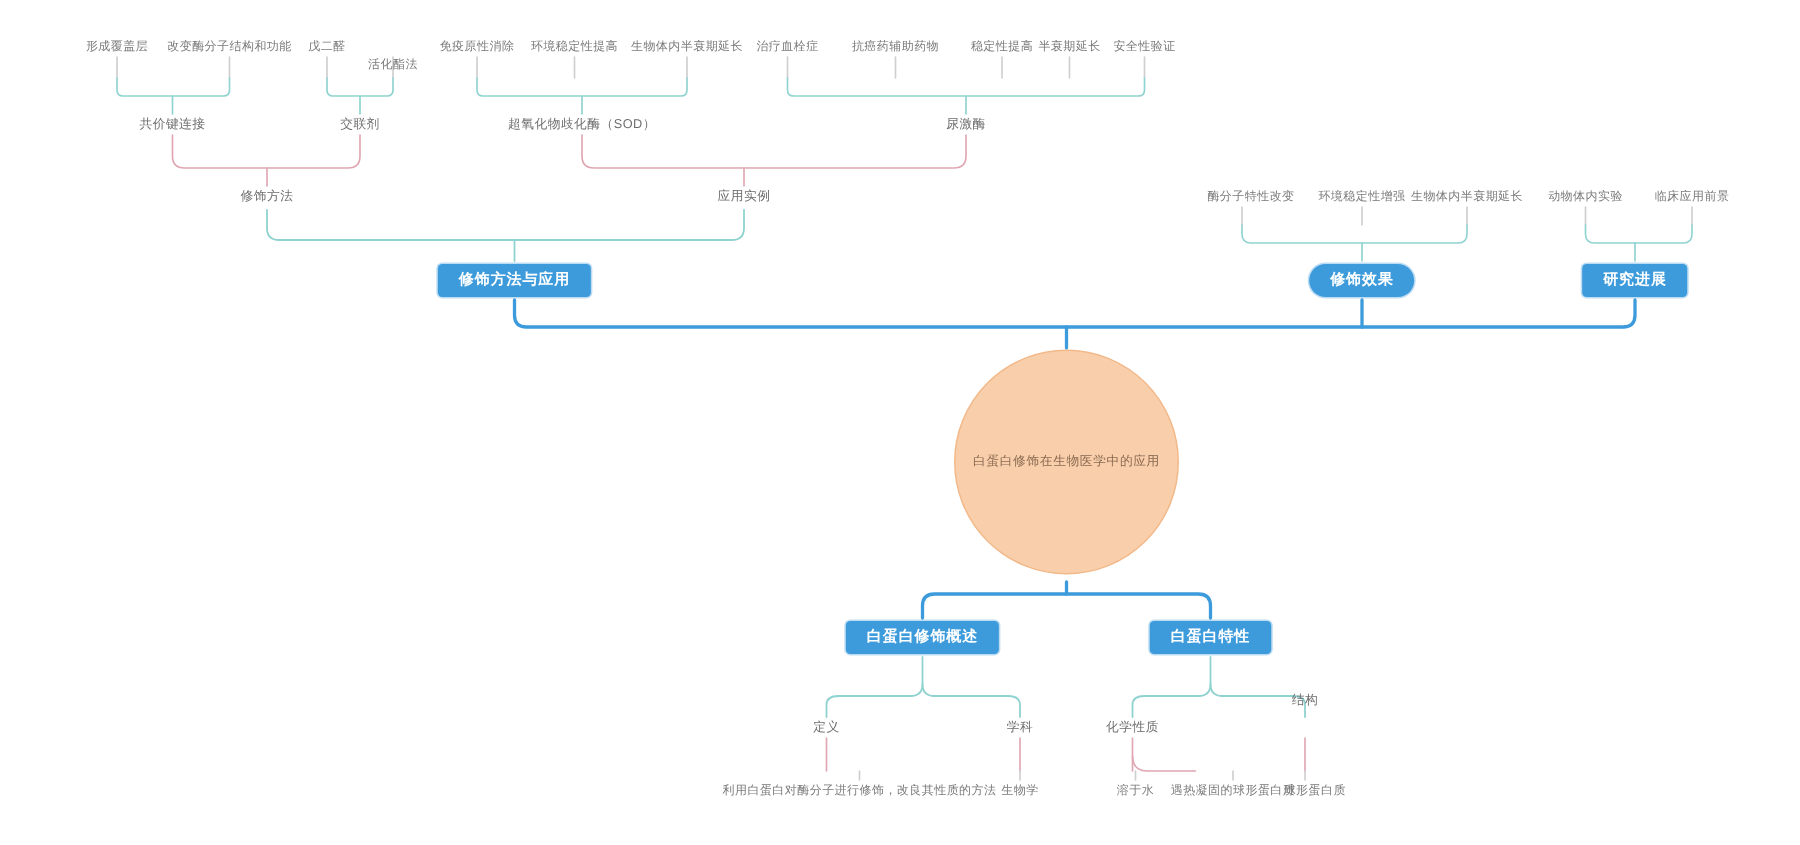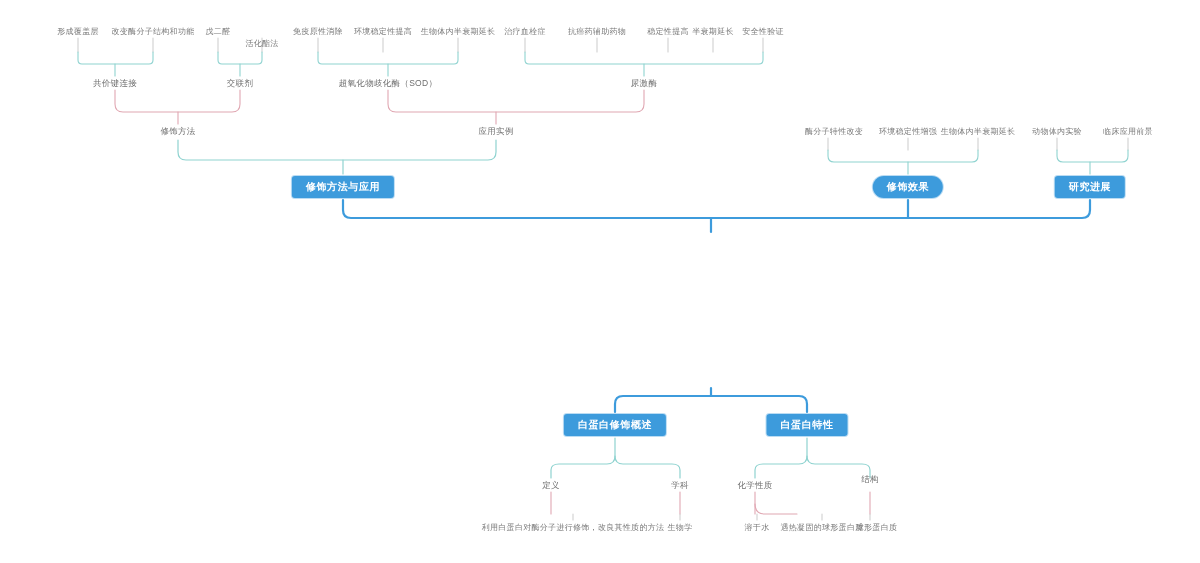--- a/index.html
+++ b/index.html
@@ -208,28 +208,31 @@
   <div class="node plain" style="left:828px;  top:131px;padding-left:12px;">酶分子特性改变</div>
   <div class="node plain" style="left:908px;  top:131px;">环境稳定性增强</div>
   <div class="node plain" style="left:978px;  top:131px;">生物体内半衰期延长</div>
   <div class="node plain" style="left:1057px; top:131px;">动物体内实验</div>
   <div class="node plain" style="left:1128px; top:131px;">临床应用前景</div>
 
   <div class="node boxed" style="left:343px;  top:187px;">修饰方法与应用</div>
   <div class="node boxed" style="left:908px;  top:187px;border-radius:11px;">修饰效果</div>
   <div class="node boxed" style="left:1090px; top:187px;">研究进展</div>
 
+  <div class="node root" style="left:711px; top:308px;">
+    <span>白蛋白修饰在生物医学中的应用</span>
+  </div>
 
   <div class="node boxed" style="left:615px; top:425px;">白蛋白修饰概述</div>
   <div class="node boxed" style="left:807px; top:425px;">白蛋白特性</div>
 
   <div class="node plain mid" style="left:551px; top:485px;">定义</div>
   <div class="node plain mid" style="left:680px; top:485px;">学科</div>
   <div class="node plain mid" style="left:755px; top:485px;">化学性质</div>
-  <div class="node plain mid" style="left:870px; top:480px;font-family:Liberation Mono, monospace;">结构</div>
+  <div class="node plain mid" style="left:870px; top:467px;">结构</div>
 
   <div class="node plain" style="left:573px; top:527px;">利用白蛋白对酶分子进行修饰，改良其性质的方法</div>
   <div class="node plain" style="left:680px; top:527px;">生物学</div>
   <div class="node plain" style="left:757px; top:527px;">溶于水</div>
   <div class="node plain" style="left:822px; top:527px;">遇热凝固的球形蛋白质</div>
   <div class="node plain" style="left:870px; top:527px;padding-left:13px;">球形蛋白质</div>
 
 </div>
 
 </body></html>

